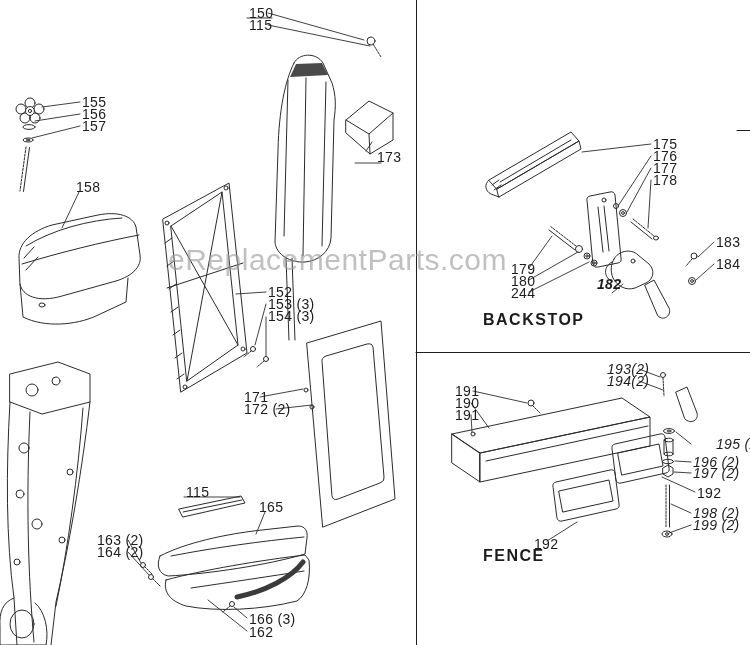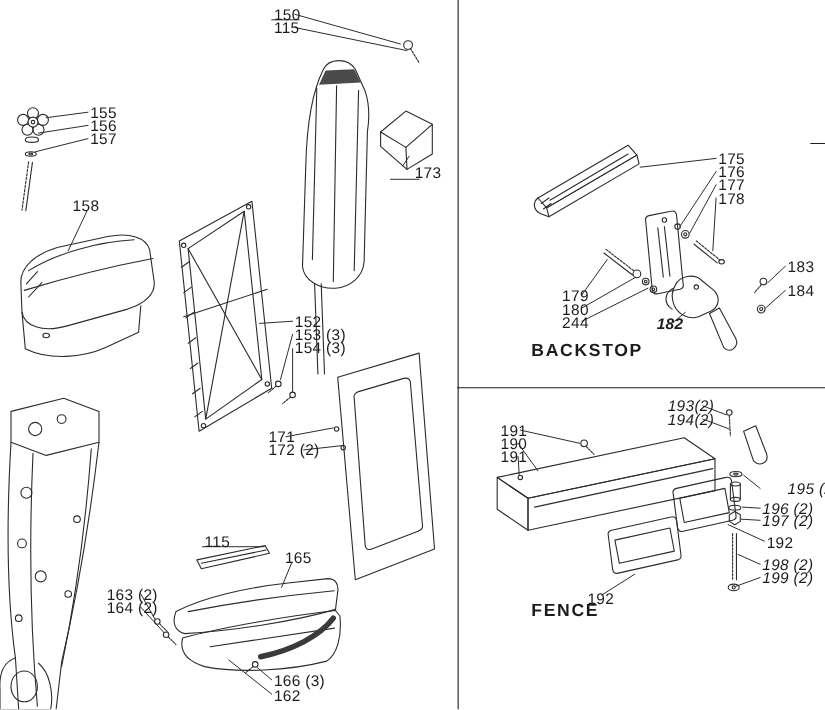--- a/index.html
+++ b/index.html
@@ -283,27 +283,28 @@
       <line x1="691" y1="444" x2="676" y2="432"></line>
       <line x1="691" y1="462" x2="675" y2="461"></line>
       <line x1="691" y1="473" x2="674" y2="472"></line>
       <line x1="695" y1="492" x2="662" y2="477"></line>
       <line x1="691" y1="513" x2="671" y2="504"></line>
       <line x1="691" y1="525" x2="669" y2="533"></line>
       <line x1="547" y1="541" x2="577" y2="522"></line>
     </g>
   </svg>
 
+  <div class="watermark">eReplacementParts.com</div>
 
   <div class="callout" style="left:249px;top:8px">150</div>
   <div class="callout" style="left:249px;top:20px">115</div>
   <div class="callout" style="left:82px;top:97px">155</div>
   <div class="callout" style="left:82px;top:109px">156</div>
   <div class="callout" style="left:82px;top:121px">157</div>
-  <div class="callout" style="left:66px;top:182px">158</div>
+  <div class="callout" style="left:76px;top:182px">158</div>
   <div class="callout" style="left:377px;top:152px">173</div>
   <div class="callout" style="left:268px;top:287px">152</div>
   <div class="callout" style="left:268px;top:299px">153 (3)</div>
   <div class="callout" style="left:268px;top:311px">154 (3)</div>
   <div class="callout" style="left:244px;top:392px">171</div>
   <div class="callout" style="left:244px;top:404px">172 (2)</div>
   <div class="callout" style="left:186px;top:487px">115</div>
   <div class="callout" style="left:259px;top:502px">165</div>
   <div class="callout" style="left:97px;top:535px">163 (2)</div>
   <div class="callout" style="left:97px;top:547px">164 (2)</div>
@@ -312,21 +313,21 @@
 
   <div class="callout" style="left:653px;top:139px">175</div>
   <div class="callout" style="left:653px;top:151px">176</div>
   <div class="callout" style="left:653px;top:163px">177</div>
   <div class="callout" style="left:653px;top:175px">178</div>
   <div class="callout" style="left:716px;top:237px">183</div>
   <div class="callout" style="left:716px;top:259px">184</div>
   <div class="callout" style="left:511px;top:264px">179</div>
   <div class="callout" style="left:511px;top:276px">180</div>
   <div class="callout" style="left:511px;top:288px">244</div>
-  <div class="callout b" style="left:597px;top:289px">182</div>
+  <div class="callout b" style="left:597px;top:279px">182</div>
   <div class="section-title" style="left:483px;top:314px">BACKSTOP</div>
 
   <div class="callout it" style="left:607px;top:364px">193(2)</div>
   <div class="callout it" style="left:607px;top:376px">194(2)</div>
   <div class="callout" style="left:455px;top:386px">191</div>
   <div class="callout" style="left:455px;top:398px">190</div>
   <div class="callout" style="left:455px;top:410px">191</div>
   <div class="callout it" style="left:716px;top:439px">195 (2)</div>
   <div class="callout it" style="left:693px;top:457px">196 (2)</div>
   <div class="callout it" style="left:693px;top:468px">197 (2)</div>

